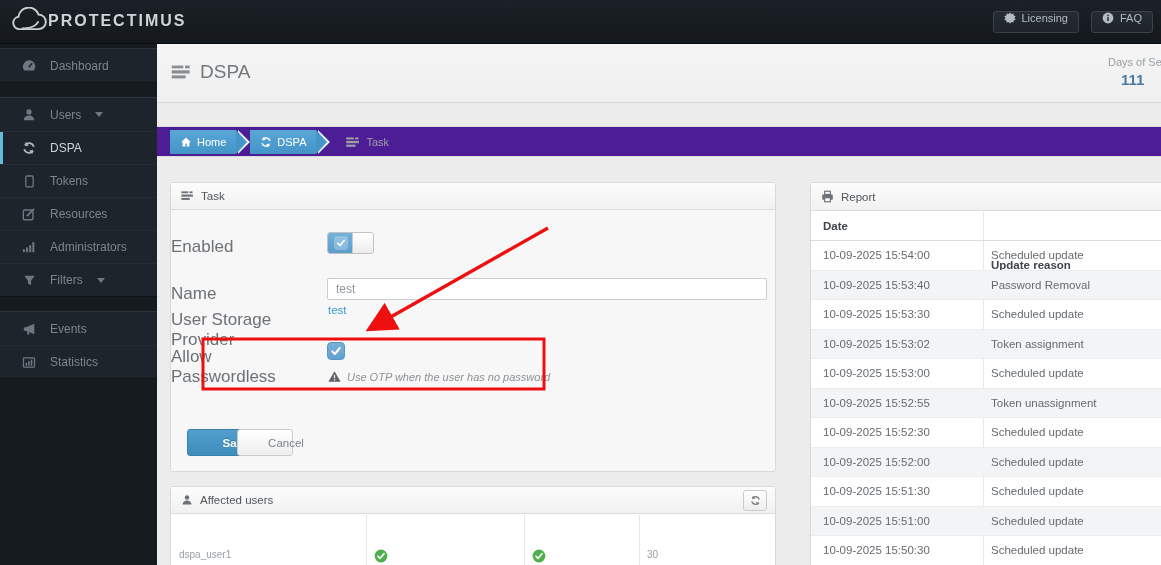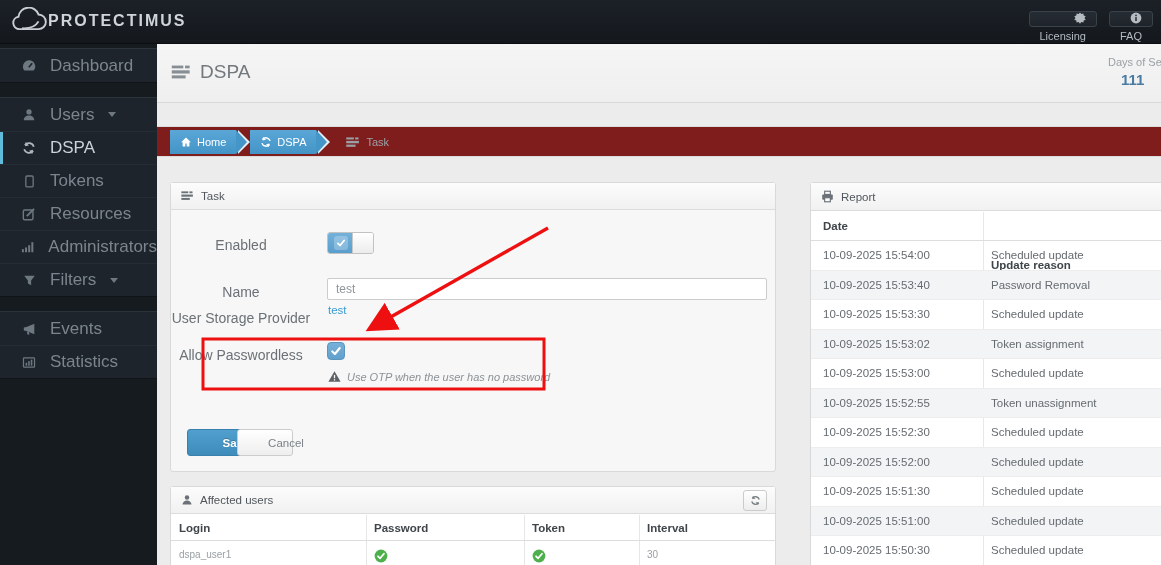--- a/index.html
+++ b/index.html
@@ -9,50 +9,50 @@
   .icn{display:inline-flex;align-items:center;justify-content:center;line-height:0;}
   .icn svg{display:block;}
 
   
   #topbar{position:absolute;left:0;top:0;width:1161px;height:44px;
           background:linear-gradient(#1c2127,#14181d);border-bottom:1px solid #0b0d10;}
   #brand{position:absolute;left:10px;top:7px;display:flex;align-items:center;gap:0;
          color:#cdd3d8;}
   #brand .word{font-size:16px;font-weight:bold;letter-spacing:2px;color:#ced4d9;}
   #tb-actions{position:absolute;right:8px;top:11px;display:flex;gap:12px;}
-  .tb-btn{display:flex;align-items:flex-end;gap:6px;height:16px;padding:0 10px;
+  .tb-btn{display:flex;align-items:flex-start;gap:6px;height:22px;padding:0 10px;
           background:linear-gradient(#262c33,#1e242a);border:1px solid #3a424a;
-          border-radius:3px;color:#b4bbc1;font-size:11px;cursor:pointer;flex-direction:column;}
+          border-radius:3px;color:#b4bbc1;font-size:11px;cursor:pointer;}
 
   
   #sidebar{position:absolute;left:0;top:44px;width:157px;height:521px;background:#161b20;}
   .sgroup{background:#1d242b;border-top:1px solid #2b333b;border-bottom:1px solid #10141a;
           margin-bottom:14px;}
   .sgroup:first-child{margin-top:4px;}
   .sitem{position:relative;height:33px;display:flex;align-items:center;gap:12px;
-         padding-left:20px;color:#7c858d;font-size:17px;border-top:1px solid #252c34;cursor:pointer;}
+         padding-left:20px;color:#7c858d;font-size:12px;border-top:1px solid #252c34;cursor:pointer;}
   .sitem:first-child{border-top:none;}
   .sitem .icn{width:18px;color:#6e7881;}
   .sitem.active{color:#ccd3d8;}
   .sitem.active .icn{color:#aeb7bd;}
   .sitem.active::before{content:'';position:absolute;left:0;top:0;bottom:0;width:3px;background:#5fbcdb;}
   .caret{width:0;height:0;border-left:4px solid transparent;border-right:4px solid transparent;
          border-top:5px solid #6e7881;margin-left:2px;}
 
   
   #hdrband{position:absolute;left:157px;top:44px;right:0;height:59px;
            background:linear-gradient(#f4f5f4,#eeefee);border-bottom:1px solid #d8d8d8;}
   #page-title{position:absolute;left:14px;top:17px;display:flex;align-items:center;gap:9px;
               font-size:19px;color:#72787d;}
   #page-title .icn{color:#878e94;}
   #days-label{position:absolute;left:1108px;top:56px;font-size:11px;color:#9aa0a5;white-space:nowrap;}
   #days-value{position:absolute;left:1121px;top:71px;font-size:15px;font-weight:bold;color:#4a7ba3;}
 
   
-  #crumbband{position:absolute;left:157px;top:126px;right:0;height:31px;background:#7f1d1d;
+  #crumbband{position:absolute;left:157px;top:126px;right:0;height:31px;background:#4c1d95;
              border-top:1px solid #dcdcdc;border-bottom:1px solid #dcdcdc;}
   #crumbs{position:absolute;left:13px;top:3px;display:flex;align-items:center;}
   .crumb-blue{position:relative;height:24px;display:flex;align-items:center;gap:5px;padding:0 10px;
               background:linear-gradient(#5aa7d7,#4394c7);color:#fff;font-size:11px;
               margin-right:14px;cursor:pointer;}
   .crumb-blue::before{content:'';position:absolute;right:-14px;top:0;width:0;height:0;z-index:1;
               border-top:12px solid transparent;border-bottom:12px solid transparent;
               border-left:12px solid #e3eef6;}
   .crumb-blue::after{content:'';position:absolute;right:-11px;top:0;width:0;height:0;z-index:2;
               border-top:12px solid transparent;border-bottom:12px solid transparent;
@@ -60,21 +60,21 @@
   .crumb-plain{display:flex;align-items:center;gap:6px;color:#9aa0a6;font-size:11px;margin-left:16px;}
   .crumb-plain .icn{color:#9aa0a6;}
 
   
   .panel{position:absolute;background:#f7f7f7;border:1px solid #d9d9d9;border-radius:3px;}
   .panel-h{height:27px;background:linear-gradient(#fcfcfc,#f1f1f1);border-bottom:1px solid #dcdcdc;
            display:flex;align-items:center;gap:7px;padding:0 10px;color:#50565b;font-size:11.5px;}
   .panel-h .icn{color:#6b7177;}
 
   #task-panel{left:170px;top:182px;width:606px;height:290px;}
-  .flabel{position:absolute;width:140px;text-align:center;font-size:14px;color:#6b7176;}
+  .flabel{position:absolute;width:140px;text-align:left;font-size:17px;color:#6b7176;}
   #toggle{position:absolute;left:156px;top:49px;width:47px;height:22px;border:1px solid #c2c2c2;
           border-radius:3px;background:linear-gradient(#fdfdfd,#e9e9e9);cursor:pointer;}
   #toggle .on{position:absolute;left:0;top:0;width:26px;height:20px;border-radius:2px 0 0 2px;
           background:linear-gradient(#74b1da,#5a9ecd);display:flex;align-items:center;justify-content:center;}
   #toggle .on .chip{width:14px;height:14px;border-radius:3px;background:rgba(255,255,255,.25);
           display:flex;align-items:center;justify-content:center;}
   #toggle .knob{position:absolute;right:0;top:0;width:21px;height:20px;border-left:1px solid #c8c8c8;
           border-radius:0 2px 2px 0;background:linear-gradient(#ffffff,#ececec);}
   #name-input{position:absolute;left:156px;top:95px;width:440px;height:22px;border:1px solid #cccccc;
           border-radius:2px;padding:0 8px;font-size:12px;color:#8f969b;background:#fff;
@@ -366,26 +366,20 @@
             <path d="M13.5 6.5A6 6 0 0 0 3.2 4.6" fill="none" stroke="currentColor" stroke-width="2"></path>
             <path d="M2.5 9.5a6 6 0 0 0 10.3 1.9" fill="none" stroke="currentColor" stroke-width="2"></path>
             <polygon points="4.2,1.2 3.4,6 8,5" fill="currentColor"></polygon>
             <polygon points="11.8,14.8 12.6,10 8,11" fill="currentColor"></polygon>
           </svg>
       </div>
     </div>
     <div class="au-sep" style="left:195px;"></div>
     <div class="au-sep" style="left:353px;"></div>
     <div class="au-sep" style="left:468px;"></div>
-    <div class="au-head" id="au-head">
-        <span class="c1">Login</span>
-        <span class="c2">Password</span>
-        <span class="c3">Token</span>
-        <span class="c4">Interval</span>
-      </div>
     <div id="au-rows">
         <div class="au-row">
           <a class="cell c1 au-link">dspa_user1</a>
           <span class="cell c2"><svg width="14" height="14" viewBox="0 0 16 16">
               <circle cx="8" cy="8" r="7.3" fill="#4db04d"></circle>
               <polyline points="4.6,8.3 7,10.6 11.4,5.4" stroke="#fff" stroke-width="2" fill="none" stroke-linecap="round" stroke-linejoin="round"></polyline>
             </svg></span>
           <span class="cell c3"><svg width="14" height="14" viewBox="0 0 16 16">
               <circle cx="8" cy="8" r="7.3" fill="#4db04d"></circle>
               <polyline points="4.6,8.3 7,10.6 11.4,5.4" stroke="#fff" stroke-width="2" fill="none" stroke-linecap="round" stroke-linejoin="round"></polyline>

